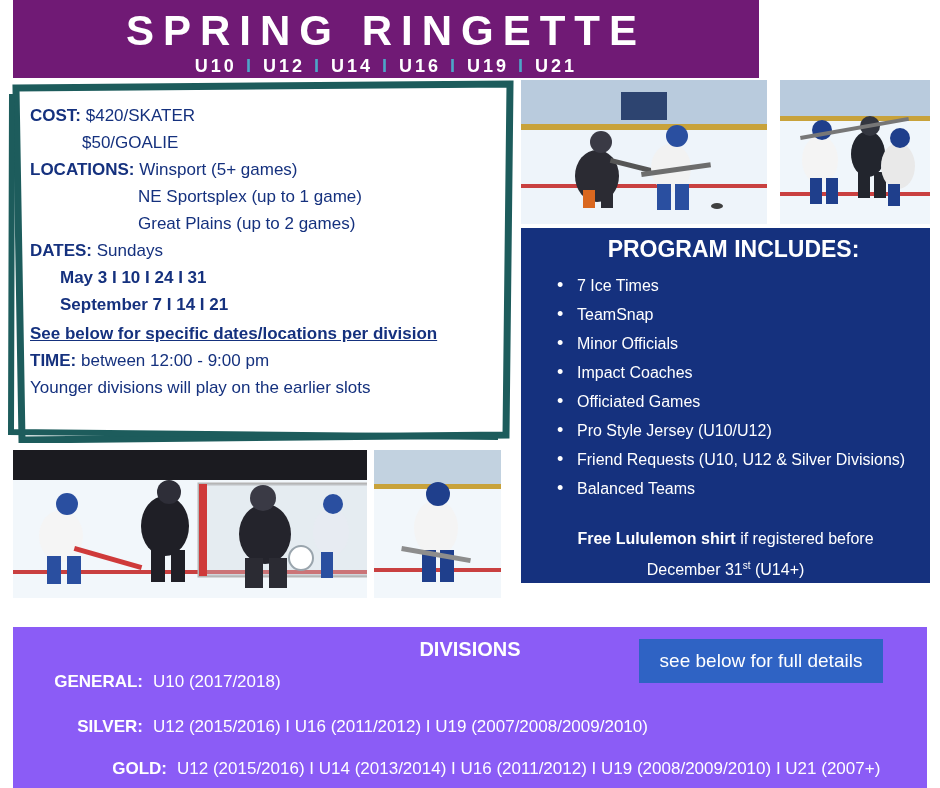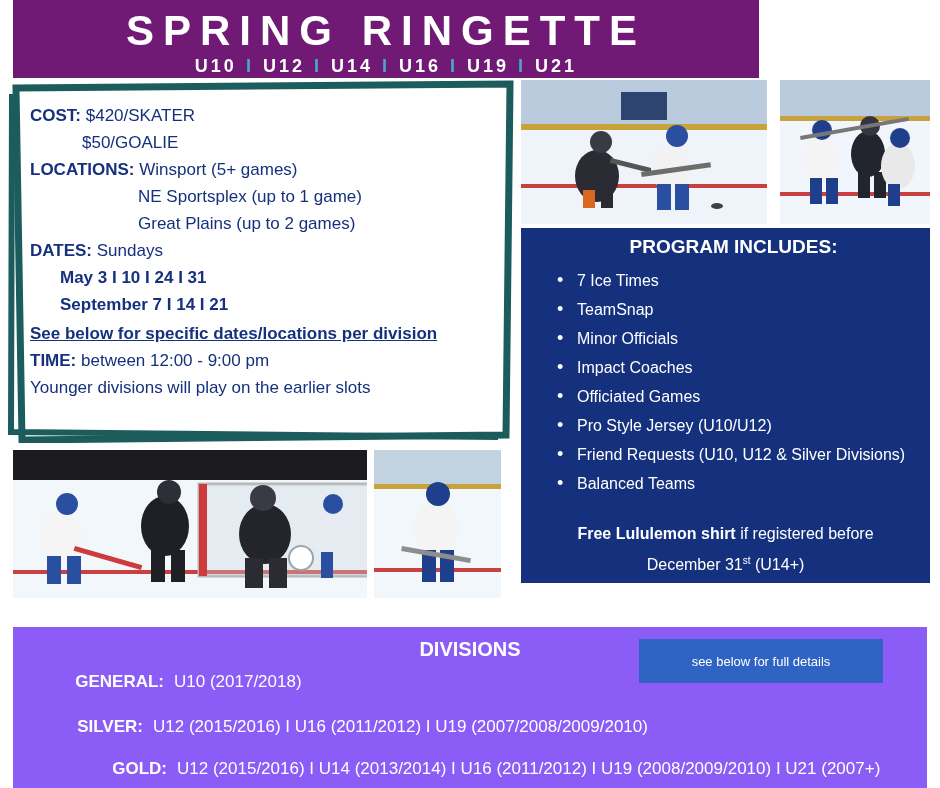--- a/index.html
+++ b/index.html
@@ -100,21 +100,21 @@
     left: 521px;
     top: 228px;
     width: 409px;
     height: 355px;
     background: #15317e;
     color: #ffffff;
   }
   .program-title {
     text-align: center;
     font-weight: bold;
-    font-size: 19px;
+    font-size: 23px;
     padding-top: 8px;
     margin-left: 16px;
   }
   .program ul {
     margin: 8px 0 0 0;
     padding-left: 36px;
     list-style: none;
   }
   .program li {
     font-size: 16px;
@@ -155,21 +155,21 @@
     padding-top: 11px;
   }
   .div-btn {
     position: absolute;
     right: 44px;
     top: 12px;
     width: 244px;
     height: 44px;
     background: #2f63c4;
     color: #ffffff;
-    font-size: 13px;
+    font-size: 19px;
     display: flex;
     align-items: center;
     justify-content: center;
     border: none;
     cursor: pointer;
     font-family: "Liberation Sans", sans-serif;
   }
   .div-row {
     position: absolute;
     left: 0;
@@ -182,21 +182,21 @@
     font-weight: bold;
     font-size: 17px;
     padding-right: 10px;
   }
   .div-row .dv {
     font-size: 17px;
   }
   #div-row-general { top: 45px; }
   #div-row-silver  { top: 90px; }
   #div-row-gold    { top: 132px; }
-  #div-row-general .dl { width: 130px; padding-left: 21px; }
+  #div-row-general .dl { width: 130px; }
   #div-row-silver  .dl { width: 130px; }
   #div-row-gold    .dl { width: 130px; padding-left: 24px; }
 </style>
 </head>
 <body>
 
 <div class="header">
   <div class="header-title">SPRING RINGETTE</div>
   <div class="header-sub">
     <span>U10</span><span class="sep">I</span><span>U12</span><span class="sep">I</span><span>U14</span><span class="sep">I</span><span>U16</span><span class="sep">I</span><span>U19</span><span class="sep">I</span><span>U21</span>

